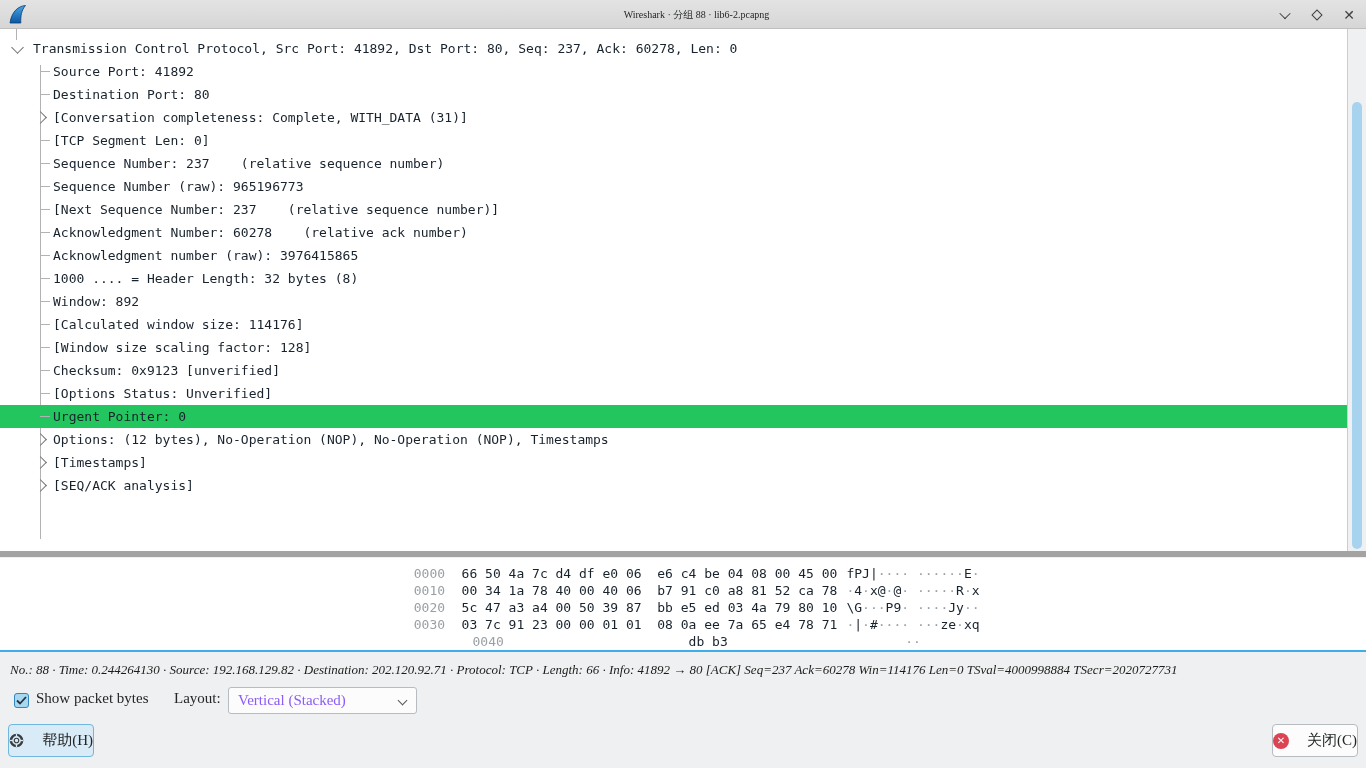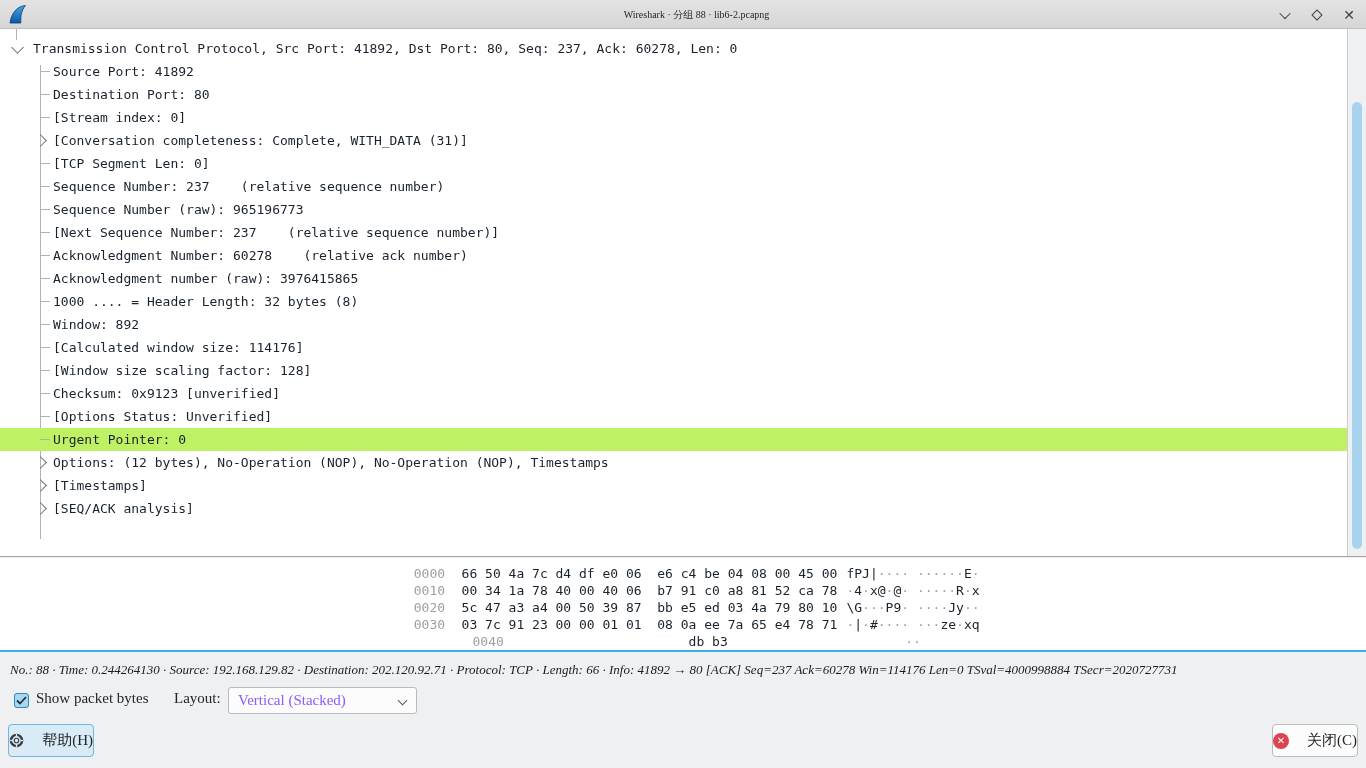--- a/index.html
+++ b/index.html
@@ -26,29 +26,29 @@
   }
   .win-btn { width:22px; height:22px; display:flex; align-items:center; justify-content:center; cursor:pointer; }
   .chev { width:8px; height:8px; border-right:1.2px solid #3f4042; border-bottom:1.2px solid #3f4042; }
   .chev.down { transform:rotate(45deg) translate(-1px,-1px); }
   .diamond { width:8px; height:8px; border:1.2px solid #3f4042; transform:rotate(45deg); }
   .xglyph { font-family:"DejaVu Sans", sans-serif; font-size:14px; color:#3f4042; line-height:1; }
 
   
   .tree-panel {
     position:absolute; top:29px; left:0; width:1366px; height:528px;
-    background:#ffffff; border-bottom:1px solid #a3a3a3; overflow:hidden;
+    background:#ffffff; border-bottom:6px solid #a3a3a3; overflow:hidden;
   }
   .tree-rows { position:absolute; top:8px; left:0; right:19px; }
   .tree-row {
     position:relative; height:23px; display:flex; align-items:center;
     font-family:"DejaVu Sans Mono", monospace; font-size:13px; color:#19232d;
     white-space:pre; cursor:default;
   }
-  .tree-row.selected { background:#bef264; }
+  .tree-row.selected { background:#22c55e; }
   .tree-row .tree-text { display:inline-block; }
   .tree-row.lvl0 .tree-text { margin-left:33px; }
   .tree-row.lvl1 .tree-text { margin-left:53px; }
   .expander { position:absolute; width:9px; height:9px; }
   .expander.down { left:13px; top:6px; border-right:1.4px solid #6f7174; border-bottom:1.4px solid #6f7174; transform:rotate(45deg); }
   .expander.right { left:36px; top:7px; border-right:1.4px solid #6f7174; border-bottom:1.4px solid #6f7174; transform:rotate(-45deg); }
   .tick { position:absolute; left:40px; top:11px; width:10px; border-top:1px solid #b2b2b2; }
   .branch-vline { position:absolute; left:40px; top:28px; width:1px; height:474px; background:#b2b2b2; }
   .branch-stub { position:absolute; left:16px; top:0; width:1px; height:11px; background:#b2b2b2; }
 
@@ -143,21 +143,20 @@
   </div>
 </div>
 
 <div class="tree-panel">
   <div class="branch-stub"></div>
   <div class="tree-rows">
     <div class="branch-vline"></div>
   <div class="tree-row lvl0"><span class="expander down"></span><span class="tree-text">Transmission Control Protocol, Src Port: 41892, Dst Port: 80, Seq: 237, Ack: 60278, Len: 0</span></div>
       <div class="tree-row lvl1"><span class="tick"></span><span class="tree-text">Source Port: 41892</span></div>
       <div class="tree-row lvl1"><span class="tick"></span><span class="tree-text">Destination Port: 80</span></div>
-      <div class="tree-row lvl1"><span class="tick"></span><span class="tree-text">[Stream index: 0]</span></div>
       <div class="tree-row lvl1"><span class="expander right"></span><span class="tree-text">[Conversation completeness: Complete, WITH_DATA (31)]</span></div>
       <div class="tree-row lvl1"><span class="tick"></span><span class="tree-text">[TCP Segment Len: 0]</span></div>
       <div class="tree-row lvl1"><span class="tick"></span><span class="tree-text">Sequence Number: 237    (relative sequence number)</span></div>
       <div class="tree-row lvl1"><span class="tick"></span><span class="tree-text">Sequence Number (raw): 965196773</span></div>
       <div class="tree-row lvl1"><span class="tick"></span><span class="tree-text">[Next Sequence Number: 237    (relative sequence number)]</span></div>
       <div class="tree-row lvl1"><span class="tick"></span><span class="tree-text">Acknowledgment Number: 60278    (relative ack number)</span></div>
       <div class="tree-row lvl1"><span class="tick"></span><span class="tree-text">Acknowledgment number (raw): 3976415865</span></div>
       <div class="tree-row lvl1"><span class="tick"></span><span class="tree-text">1000 .... = Header Length: 32 bytes (8)</span></div>
       <div class="tree-row lvl1"><span class="tick"></span><span class="tree-text">Window: 892</span></div>
       <div class="tree-row lvl1"><span class="tick"></span><span class="tree-text">[Calculated window size: 114176]</span></div>

